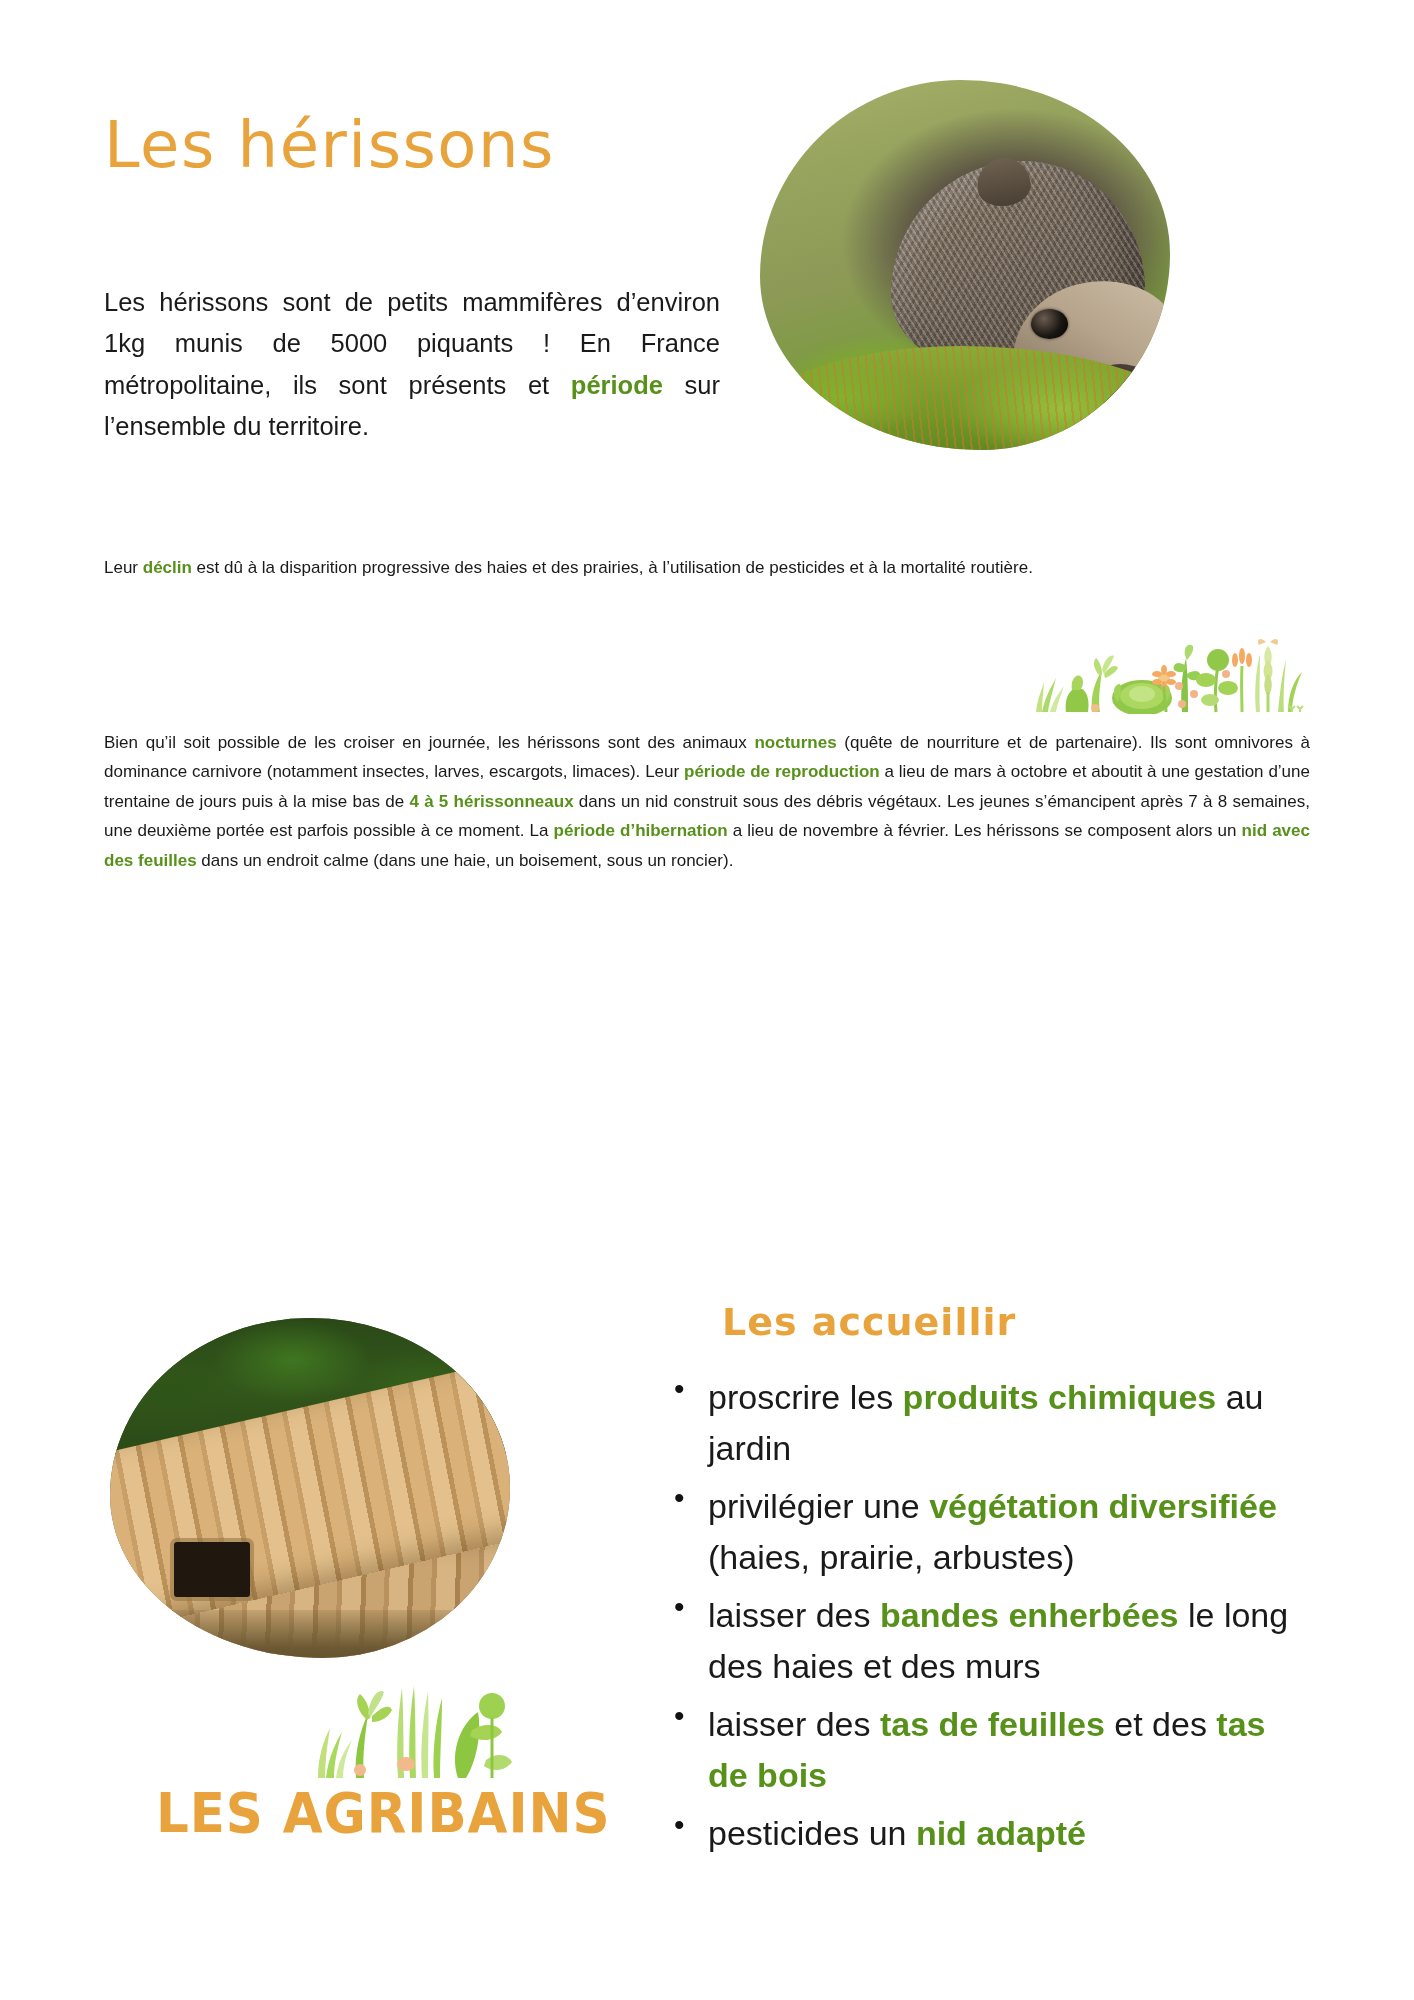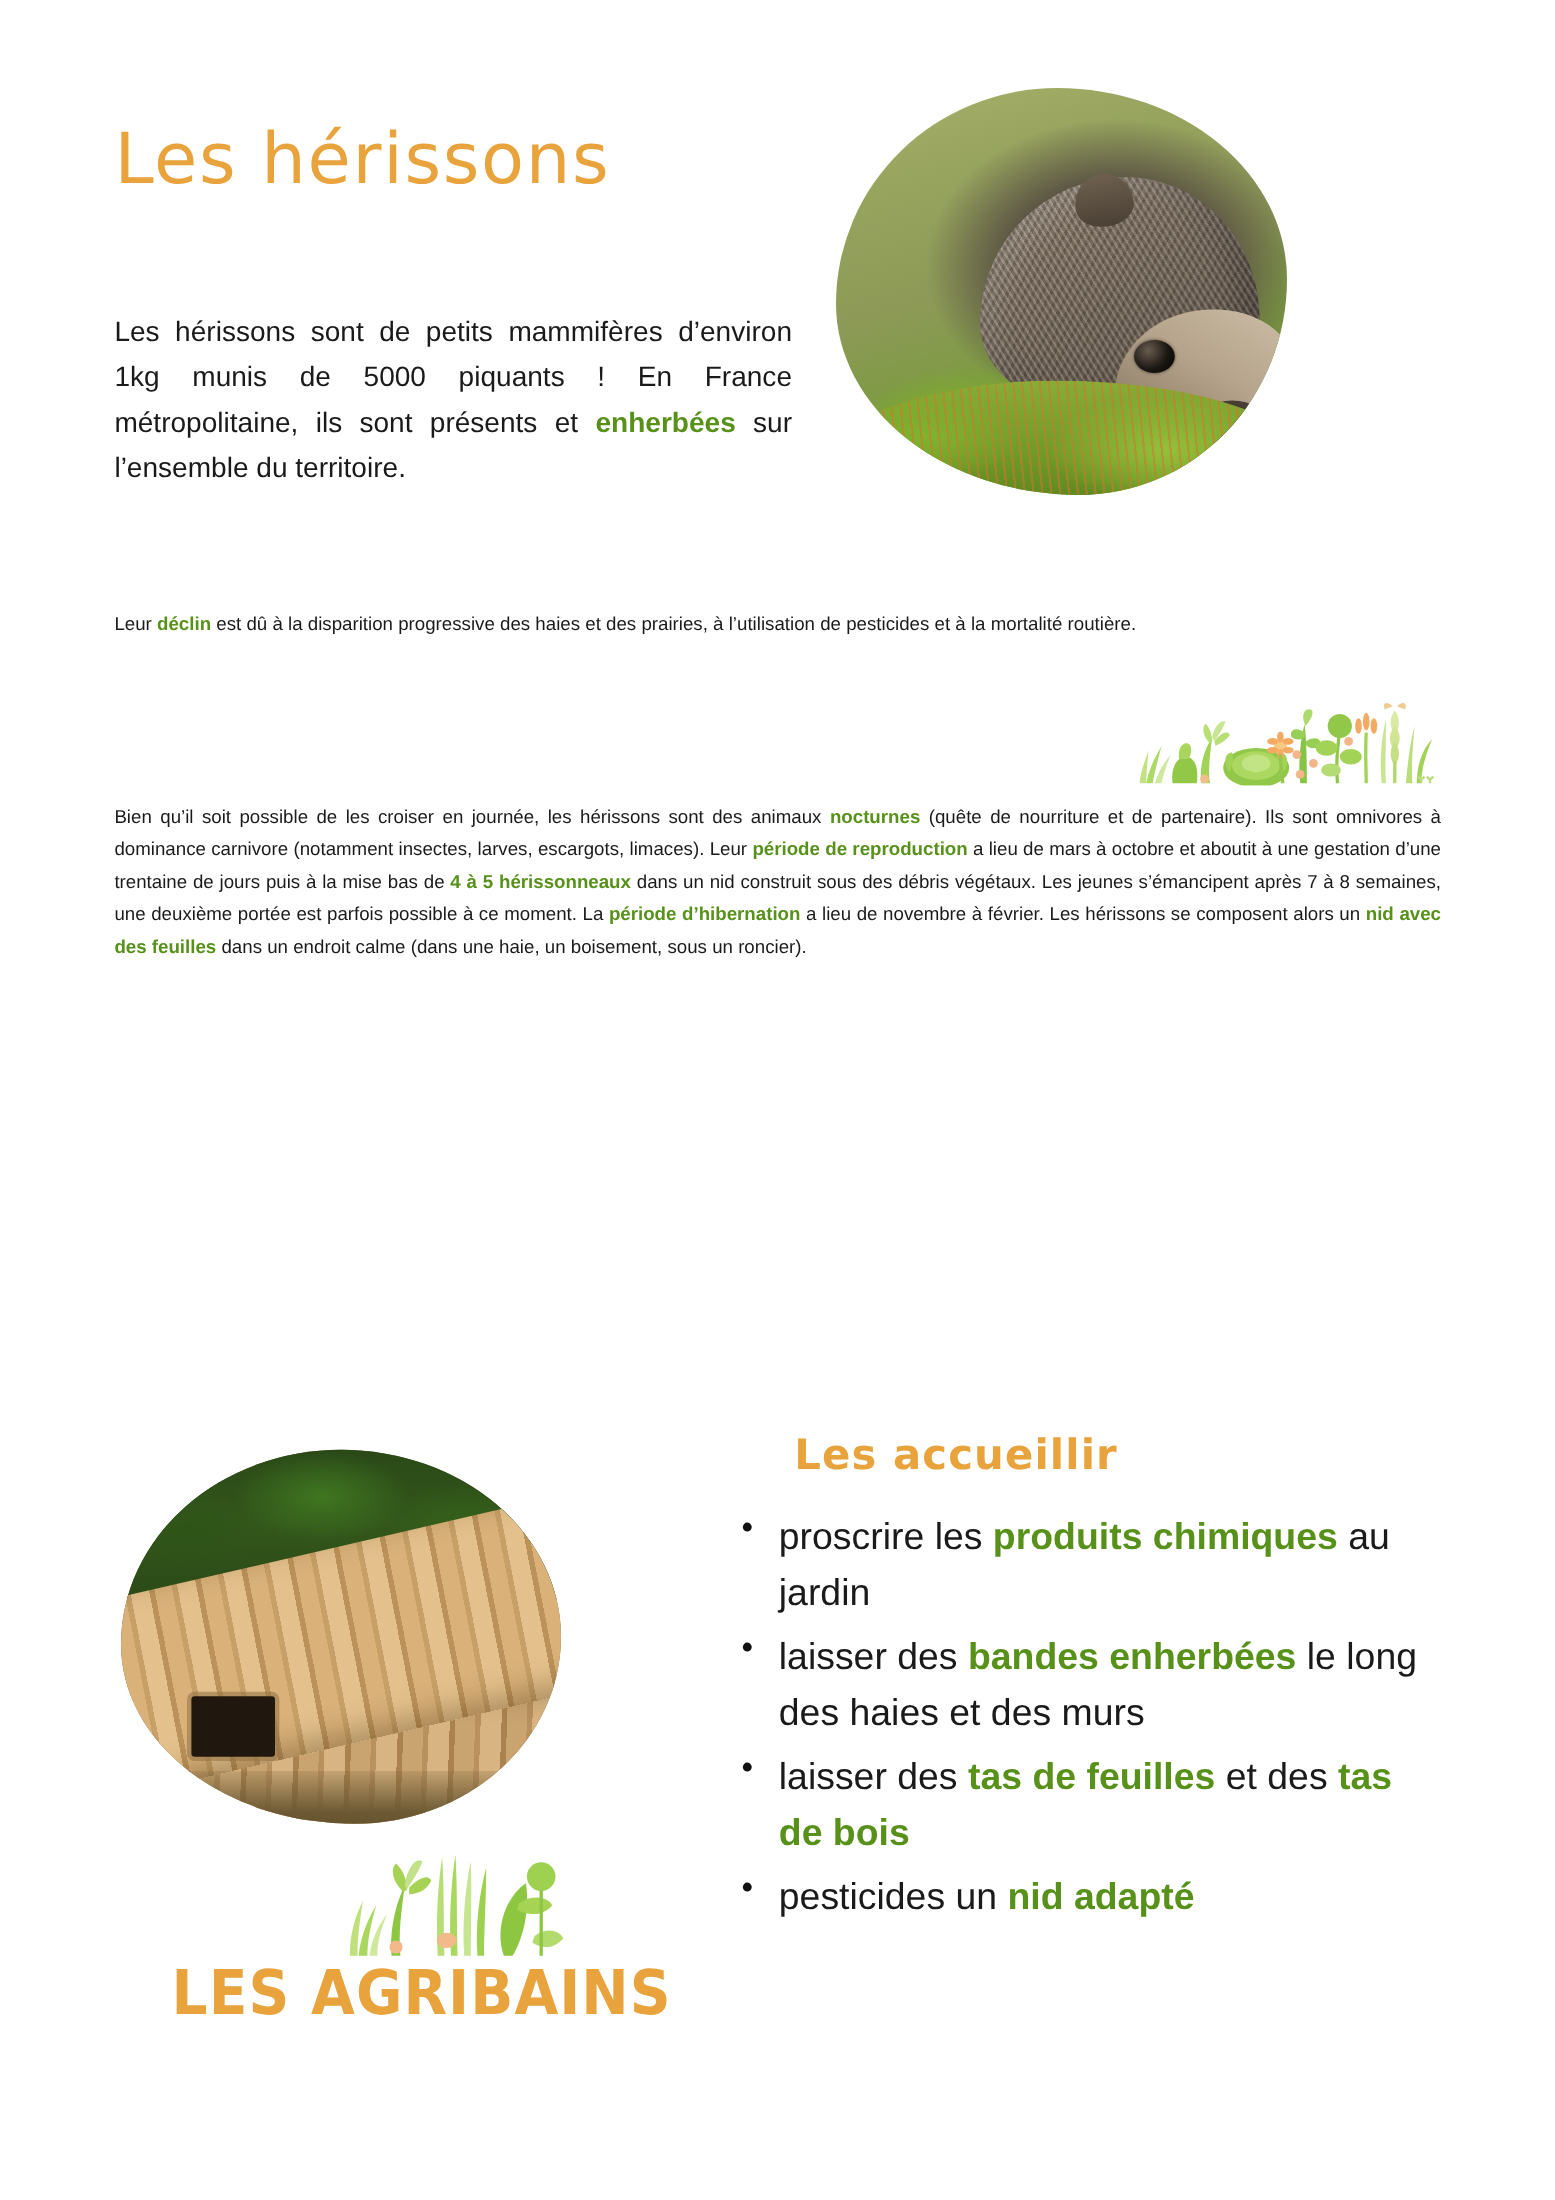--- a/index.html
+++ b/index.html
@@ -252,21 +252,21 @@
     <div class="hh-body">
       <div class="hh-spines"></div>
     </div>
     <div class="hh-ear"></div>
     <div class="hh-face"></div>
     <div class="hh-eye"></div>
     <div class="hh-snout"></div>
     <div class="hh-moss"></div>
   </div>
 
-  <p class="col-text"><span>Les hérissons sont de petits mammifères d’environ 1kg munis de 5000 piquants ! En France métropolitaine, ils sont présents et </span><strong class="g">enherbées</strong><span> sur l’ensemble du territoire.</span></p>
+  <p class="col-text"><span>Les hérissons sont de petits mammifères d’environ 1kg munis de 5000 piquants ! En France métropolitaine, ils sont présents et </span><strong class="g">période</strong><span> sur l’ensemble du territoire.</span></p>
 
   <p class="para-wide" id="para-decline"><span>Leur </span><strong class="g">déclin</strong><span> est dû à la disparition progressive des haies et des prairies, à l’utilisation de pesticides et à la mortalité routière.</span></p>
 
   <div class="plants-divider">
     <svg viewBox="0 0 275 78" width="275" height="78" aria-hidden="true">
       <g opacity="0.95">
 
         <path d="M6 76 C8 60 12 54 14 46 C13 60 12 68 12 76 Z" fill="#bfe07a"></path>
         <path d="M12 76 C16 58 22 50 26 42 C22 58 19 68 18 76 Z" fill="#a8d95e"></path>
         <path d="M20 76 C24 62 30 56 34 50 C30 62 27 70 26 76 Z" fill="#cfe89a"></path>
@@ -348,20 +348,21 @@
     <div class="nest-roof"></div>
     <div class="nest-hole"></div>
     <div class="nest-ground"></div>
   </div>
   <div style="position:absolute;left:96px;top:1560px;width:260px;height:160px;border-radius:50% 50% 50% 50% / 58% 58% 42% 42%;background:#9bc63c;z-index:-1;"></div>
 
   <h2 class="section-title">Les accueillir</h2>
 
   <ul class="tips">
     <li><span>proscrire les </span><strong class="g">produits chimiques</strong><span> au jardin</span></li>
+    <li><span>privilégier une </span><strong class="g">végétation diversifiée</strong><span> (haies, prairie, arbustes)</span></li>
     <li><span>laisser des </span><strong class="g">bandes enherbées</strong><span> le long des haies et des murs</span></li>
     <li><span>laisser des </span><strong class="g">tas de feuilles</strong><span> et des </span><strong class="g">tas de bois</strong><span></span></li>
     <li><span>pesticides un </span><strong class="g">nid adapté</strong><span></span></li>
   </ul>
 
   <div class="logo">
     <div class="logo-veg">
       <svg viewBox="0 0 210 150" width="210" height="150" aria-hidden="true">
         <g>
 

